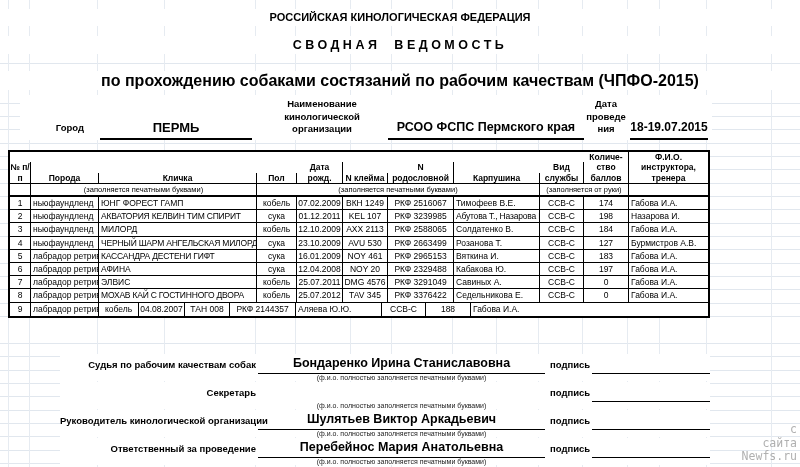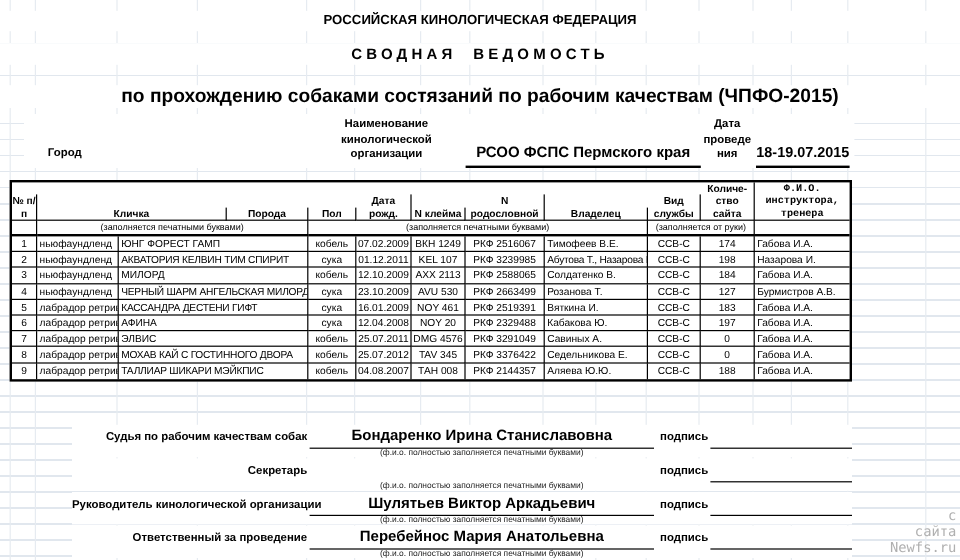--- a/index.html
+++ b/index.html
@@ -11,21 +11,21 @@
   .vline{position:absolute;top:0;bottom:0;width:1px;background:#e6ebf1;}
   .mask{position:absolute;background:#fff;}
   
   .title{position:absolute;left:0;width:800px;background:#fff;text-align:center;font-weight:bold;}
   .t1{top:9px;height:17px;line-height:17px;font-size:11px;}
   .t2{top:36px;height:18px;line-height:18px;font-size:12.5px;letter-spacing:3.5px;word-spacing:7px;}
   .t3{top:71px;height:19px;line-height:19px;font-size:16px;}
   
   .info-label{position:absolute;font-weight:bold;font-size:9.5px;text-align:center;line-height:12.5px;}
   .info-value{position:absolute;font-weight:bold;text-align:center;border-bottom:2px solid #000;height:21px;line-height:21px;white-space:nowrap;overflow:hidden;}
-  #city-label{left:24px;top:122px;width:60px;}
+  #city-label{left:24px;top:122px;width:60px;text-align:right;}
   #city-value{left:100px;top:117px;width:152px;font-size:13px;}
   #org-label{left:258px;top:98px;width:128px;}
   #org-value{left:388px;top:117px;width:196px;font-size:12.5px;}
   #date-label{left:585px;top:98px;width:42px;overflow-wrap:anywhere;}
   #date-value{left:630px;top:117px;width:78px;font-size:12px;}
   
   .doc-table{position:absolute;left:8px;top:150px;width:702px;border:2px solid #000;background:#fff;box-sizing:border-box;}
   .trow{display:flex;}
   .cell{box-sizing:border-box;border-right:1px solid #000;display:flex;align-items:center;overflow:hidden;}
   .cell:last-child{border-right:none;}
@@ -76,38 +76,39 @@
       <div class="vline" style="left: 771px;"></div>
     </div>
 
   <div class="mask" style="left:20px;top:95px;width:692px;height:45px;"></div>
 
   <div class="title t1">РОССИЙСКАЯ КИНОЛОГИЧЕСКАЯ ФЕДЕРАЦИЯ</div>
   <div class="title t2">СВОДНАЯ ВЕДОМОСТЬ</div>
   <div class="title t3">по прохождению собаками состязаний по рабочим качествам (ЧПФО-2015)</div>
 
   <div id="city-label" class="info-label">Город</div>
+  <div id="city-value" class="info-value">ПЕРМЬ</div>
   <div id="org-label" class="info-label">Наименование кинологической организации</div>
   <div id="org-value" class="info-value">РСОО ФСПС Пермского края</div>
   <div id="date-label" class="info-label">Дата проведения</div>
   <div id="date-value" class="info-value">18-19.07.2015</div>
 
   <div id="doc-table" class="doc-table">
       <div class="trow thead">
         <div class="cell hc" style="width: 21px;">№ п/п</div>
+        <div class="cell hc" style="width: 68px;">Порода</div>
         <div class="cell hc" style="width: 158px;">Кличка</div>
-        <div class="cell hc" style="width: 68px;">Порода</div>
         <div class="cell hc" style="width: 40px;">Пол</div>
         <div class="cell hc" style="width: 46px;">Дата рожд.</div>
         <div class="cell hc" style="width: 45px;">N клейма</div>
         <div class="cell hc" style="width: 66px;">N родословной</div>
-        <div class="cell hc" style="width: 86px;">Владелец</div>
+        <div class="cell hc" style="width: 86px;">Карпушина</div>
         <div class="cell hc" style="width: 44px;">Вид службы</div>
-        <div class="cell hc" style="width: 45px;">Количе-ство сайта</div>
-        <div class="cell hc" style="width: 79px; font-family: Liberation Mono, monospace;">Ф.И.О. инструктора, тренера</div>
+        <div class="cell hc" style="width: 45px;">Количе-ство баллов</div>
+        <div class="cell hc" style="width: 79px;">Ф.И.О. инструктора, тренера</div>
       </div>
       <div class="trow tsub">
         <div class="cell sc" style="width: 21px;"></div>
         <div class="cell sc" style="width: 226px;">(заполняется печатными буквами)</div>
         <div class="cell sc" style="width: 283px;">(заполняется печатными буквами)</div>
         <div class="cell sc" style="width: 89px;">(заполняется от руки)</div>
         <div class="cell sc" style="width: 79px;"></div>
       </div>
       <div class="trow tdata">
         <div class="cell dc ac" style="width: 21px;">1</div>
@@ -161,21 +162,21 @@
         <div class="cell dc ac" style="width: 45px;">127</div>
         <div class="cell dc al" style="width: 79px;">Бурмистров А.В.</div>
       </div>
       <div class="trow tdata">
         <div class="cell dc ac" style="width: 21px;">5</div>
         <div class="cell dc al" style="width: 68px;">лабрадор ретривер</div>
         <div class="cell dc al tiny" style="width: 158px;">КАССАНДРА ДЕСТЕНИ ГИФТ</div>
         <div class="cell dc ac" style="width: 40px;">сука</div>
         <div class="cell dc ac" style="width: 46px;">16.01.2009</div>
         <div class="cell dc ac" style="width: 45px;">NOY 461</div>
-        <div class="cell dc ac" style="width: 66px;">РКФ 2519391</div>
+        <div class="cell dc ac" style="width: 66px;">РКФ 2965153</div>
         <div class="cell dc al" style="width: 86px;">Вяткина И.</div>
         <div class="cell dc ac" style="width: 44px;">ССВ-С</div>
         <div class="cell dc ac" style="width: 45px;">183</div>
         <div class="cell dc al" style="width: 79px;">Габова И.А.</div>
       </div>
       <div class="trow tdata">
         <div class="cell dc ac" style="width: 21px;">6</div>
         <div class="cell dc al" style="width: 68px;">лабрадор ретривер</div>
         <div class="cell dc al" style="width: 158px;">АФИНА</div>
         <div class="cell dc ac" style="width: 40px;">сука</div>
@@ -209,21 +210,20 @@
         <div class="cell dc ac" style="width: 45px;">TAV 345</div>
         <div class="cell dc ac" style="width: 66px;">РКФ 3376422</div>
         <div class="cell dc al" style="width: 86px;">Седельникова Е.</div>
         <div class="cell dc ac" style="width: 44px;">ССВ-С</div>
         <div class="cell dc ac" style="width: 45px;">0</div>
         <div class="cell dc al" style="width: 79px;">Габова И.А.</div>
       </div>
       <div class="trow tdata">
         <div class="cell dc ac" style="width: 21px;">9</div>
         <div class="cell dc al" style="width: 68px;">лабрадор ретривер</div>
-        <div class="cell dc al tiny" style="width: 158px;">ТАЛЛИАР ШИКАРИ МЭЙКПИС</div>
         <div class="cell dc ac" style="width: 40px;">кобель</div>
         <div class="cell dc ac" style="width: 46px;">04.08.2007</div>
         <div class="cell dc ac" style="width: 45px;">ТАН 008</div>
         <div class="cell dc ac" style="width: 66px;">РКФ 2144357</div>
         <div class="cell dc al" style="width: 86px;">Аляева Ю.Ю.</div>
         <div class="cell dc ac" style="width: 44px;">ССВ-С</div>
         <div class="cell dc ac" style="width: 45px;">188</div>
         <div class="cell dc al" style="width: 79px;">Габова И.А.</div>
       </div>
     </div>

